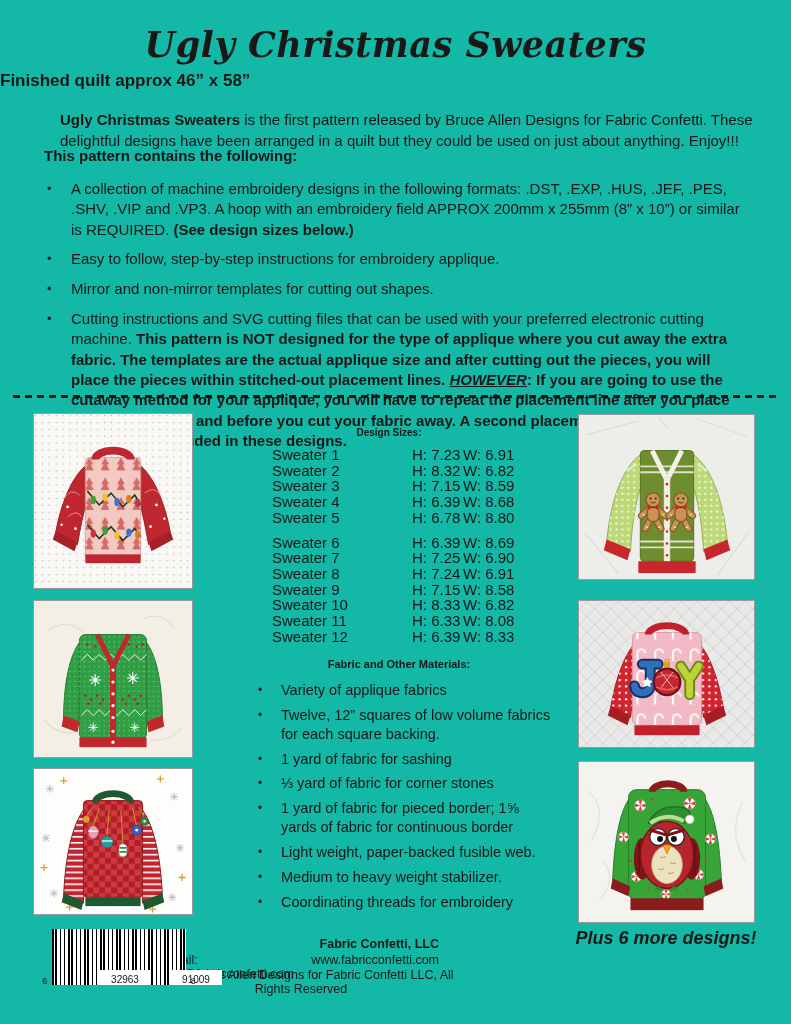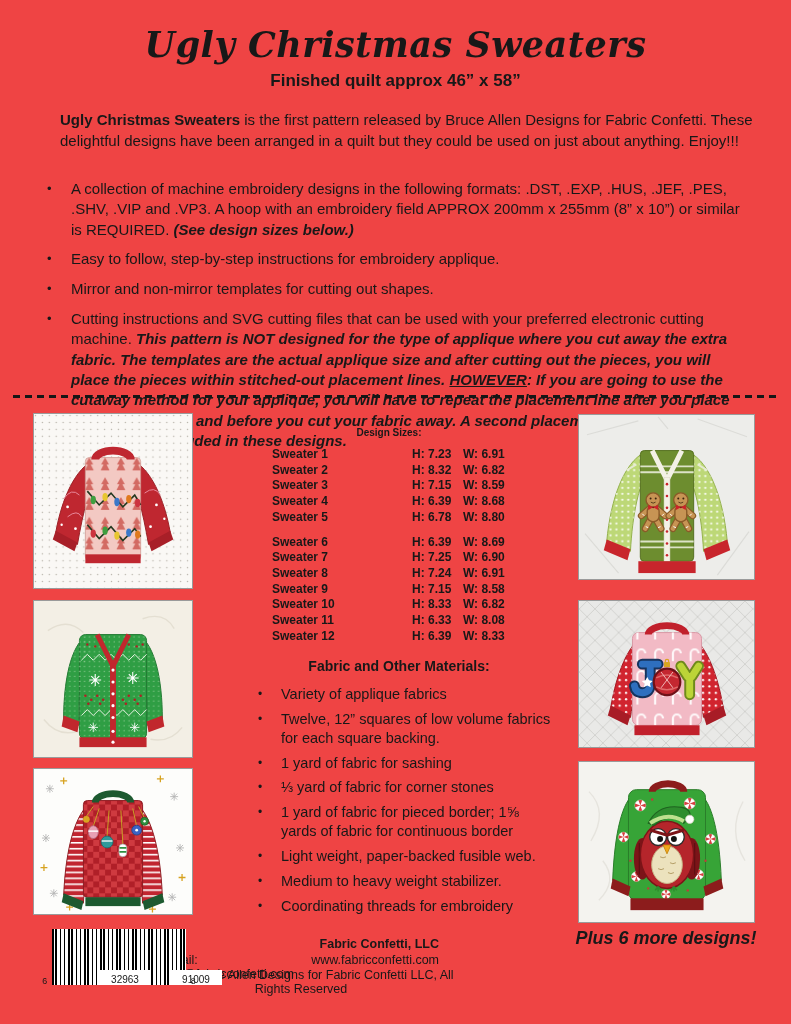--- a/index.html
+++ b/index.html
@@ -1,40 +1,40 @@
 <!DOCTYPE html>
 <html><head>
 <meta charset="utf-8">
 <style>
   html,body{margin:0;padding:0;background:#888;}
-  .page{position:relative;width:791px;height:1024px;margin:0 auto;background:#ef4444;
+  .page{position:relative;width:791px;height:1024px;margin:0 auto;background:#14b8a6;
         font-family:"Liberation Sans",sans-serif;color:#181818;overflow:hidden;}
   .abs{position:absolute;}
   .bold{font-weight:bold;}
   .title{top:24px;left:0;right:0;text-align:center;
          font-family:"DejaVu Serif",serif;font-style:italic;font-weight:bold;
          font-size:35px;letter-spacing:.5px;}
-  .subtitle{top:71px;left:0;right:0;text-align:center;font-weight:bold;font-size:17px;}
+  .subtitle{top:71px;left:0;right:0;text-align:left;font-weight:bold;font-size:17px;}
   .intro{top:94px;left:44px;width:706px;font-size:15px;line-height:1.38;}
   .contains-h{top:147px;left:44px;font-size:15px;font-weight:bold;}
   .contains-list{top:179px;left:44px;width:708px;font-size:15px;line-height:1.36;}
   .li{display:flex;margin-bottom:9px;}
   .li .bullet{width:24px;flex:0 0 24px;padding-left:3px;font-size:13px;line-height:1.6;}
   .li .t{flex:1;}
-  .bi{font-weight:bold;font-style:italic;}
+  .bi{font-weight:bold;}
   .bi-u{font-weight:bold;font-style:italic;text-decoration:underline;}
   .divider{top:395px;left:13px;right:12px;height:3px;
            background:repeating-linear-gradient(to right,#161616 0 7px,transparent 7px 12px);}
   .sizes{top:427px;left:272px;width:260px;}
   .sizes .h{font-size:10px;font-weight:bold;text-align:center;width:234px;margin-bottom:9px;}
-  .srow{display:grid;grid-template-columns:140px 51px 62px;font-size:12px;
-        font-weight:bold;line-height:15.7px;}
+  .srow{display:grid;grid-template-columns:140px 51px 62px;font-size:15px;
+        font-weight:normal;line-height:15.7px;}
   .srow.gap{margin-top:9px;}
   .materials{top:658px;left:256px;width:302px;}
-  .materials .h{font-size:14px;font-weight:bold;text-align:center;width:286px;margin-bottom:11px;}
+  .materials .h{font-size:11px;font-weight:bold;text-align:center;width:286px;margin-bottom:11px;}
   .mli{display:flex;margin-bottom:6px;font-size:14.5px;line-height:1.3;}
   .mli .bullet{width:23px;flex:0 0 23px;padding-left:2px;font-size:12px;line-height:1.55;}
   .photo{position:absolute;border:1px solid #9a9a9a;background:#fff;box-sizing:border-box;}
   .photo svg{display:block;width:100%;height:100%;}
   .more{top:928px;left:566px;width:200px;text-align:center;font-weight:bold;
         font-style:italic;font-size:18px;}
   .f-company{top:937px;left:162px;width:277px;text-align:right;font-weight:bold;font-size:12.5px;}
   .f-email-row{top:953px;left:163px;width:276px;display:flex;justify-content:space-between;font-size:12.5px;}
   .f-copy{top:968px;left:142px;width:318px;text-align:center;font-size:12.5px;}
   .barcode{top:929px;left:40px;width:160px;height:76px;}
@@ -50,20 +50,21 @@
 </head>
 <body>
 
 <div class="page">
 
   <div class="abs title">Ugly Christmas Sweaters</div>
   <div class="abs subtitle">Finished quilt approx 46” x 58”</div>
 
   <p class="abs intro" style="margin:16px;"><span class="bold">Ugly Christmas Sweaters</span><span> is the first pattern released by Bruce Allen Designs for Fabric Confetti. These delightful designs have been arranged in a quilt but they could be used on just about anything.  Enjoy!!!</span></p>
 
+  <div class="abs contains-h">This pattern contains the following:</div>
 
   <div class="abs contains-list">
     <div class="li">
       <span class="bullet">•</span>
       <span class="t"><span>A collection of machine embroidery designs in the following formats:  .DST, .EXP, .HUS, .JEF, .PES, .SHV, .VIP and .VP3.  A hoop with an embroidery field APPROX 200mm x 255mm (8” x 10”) or similar is REQUIRED. </span><span class="bi">(See design sizes below.)</span></span>
     </div>
     <div class="li">
       <span class="bullet">•</span>
       <span class="t">Easy to follow, step-by-step instructions for embroidery applique.</span>
     </div>

